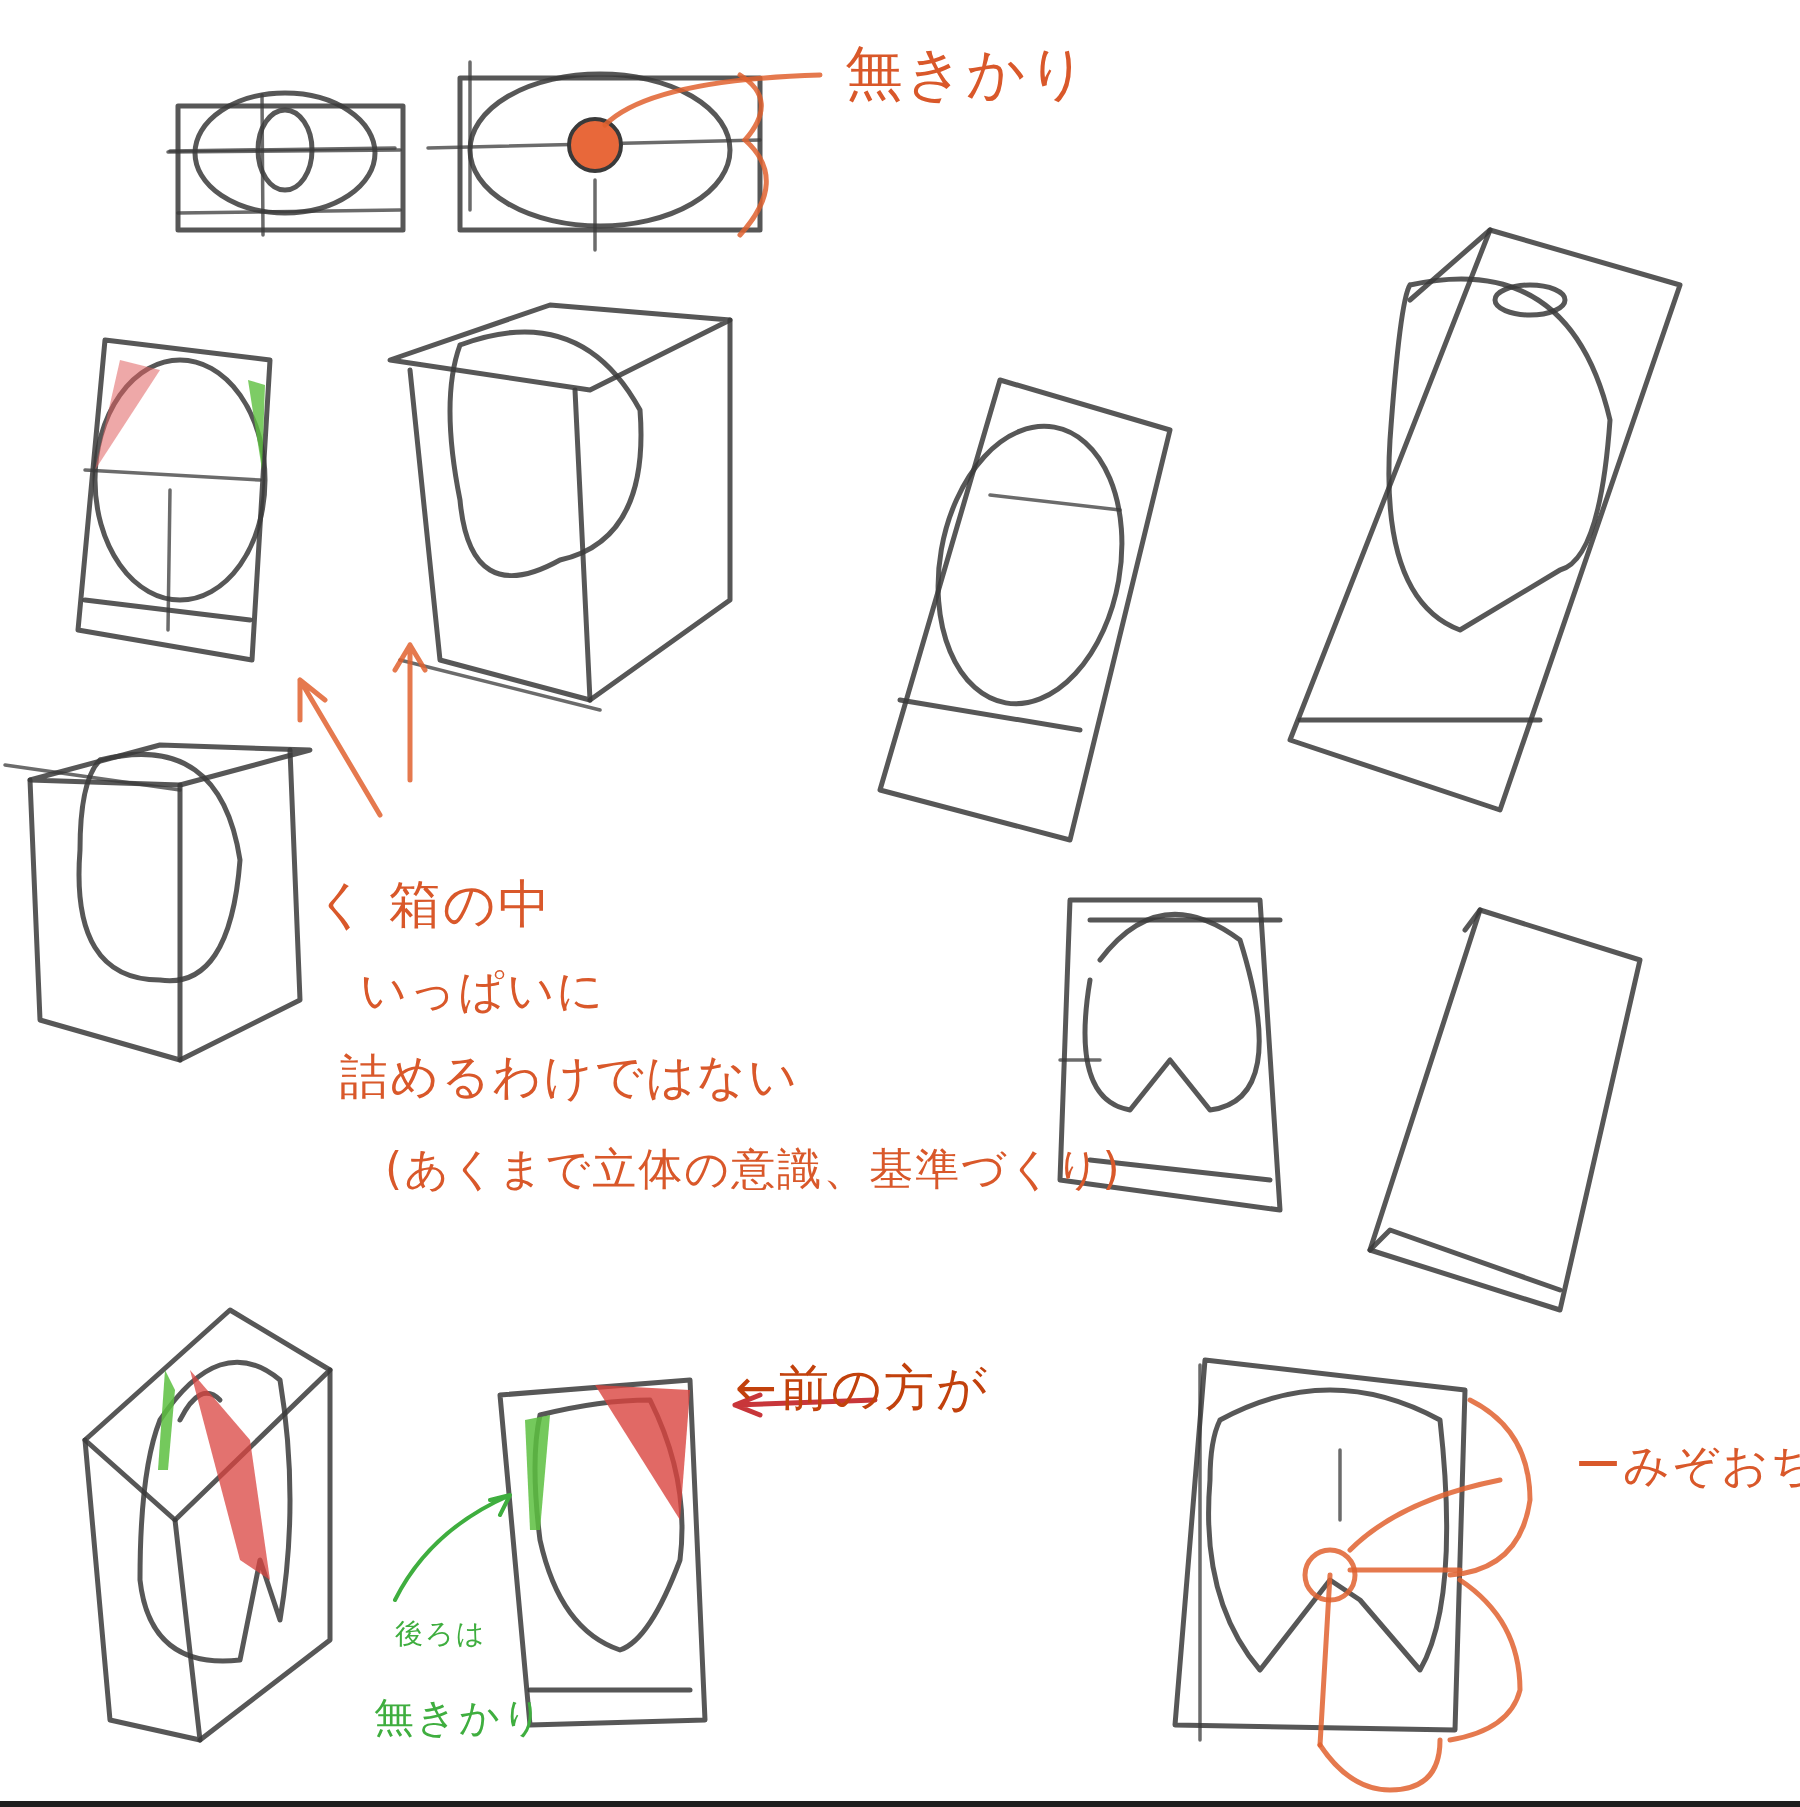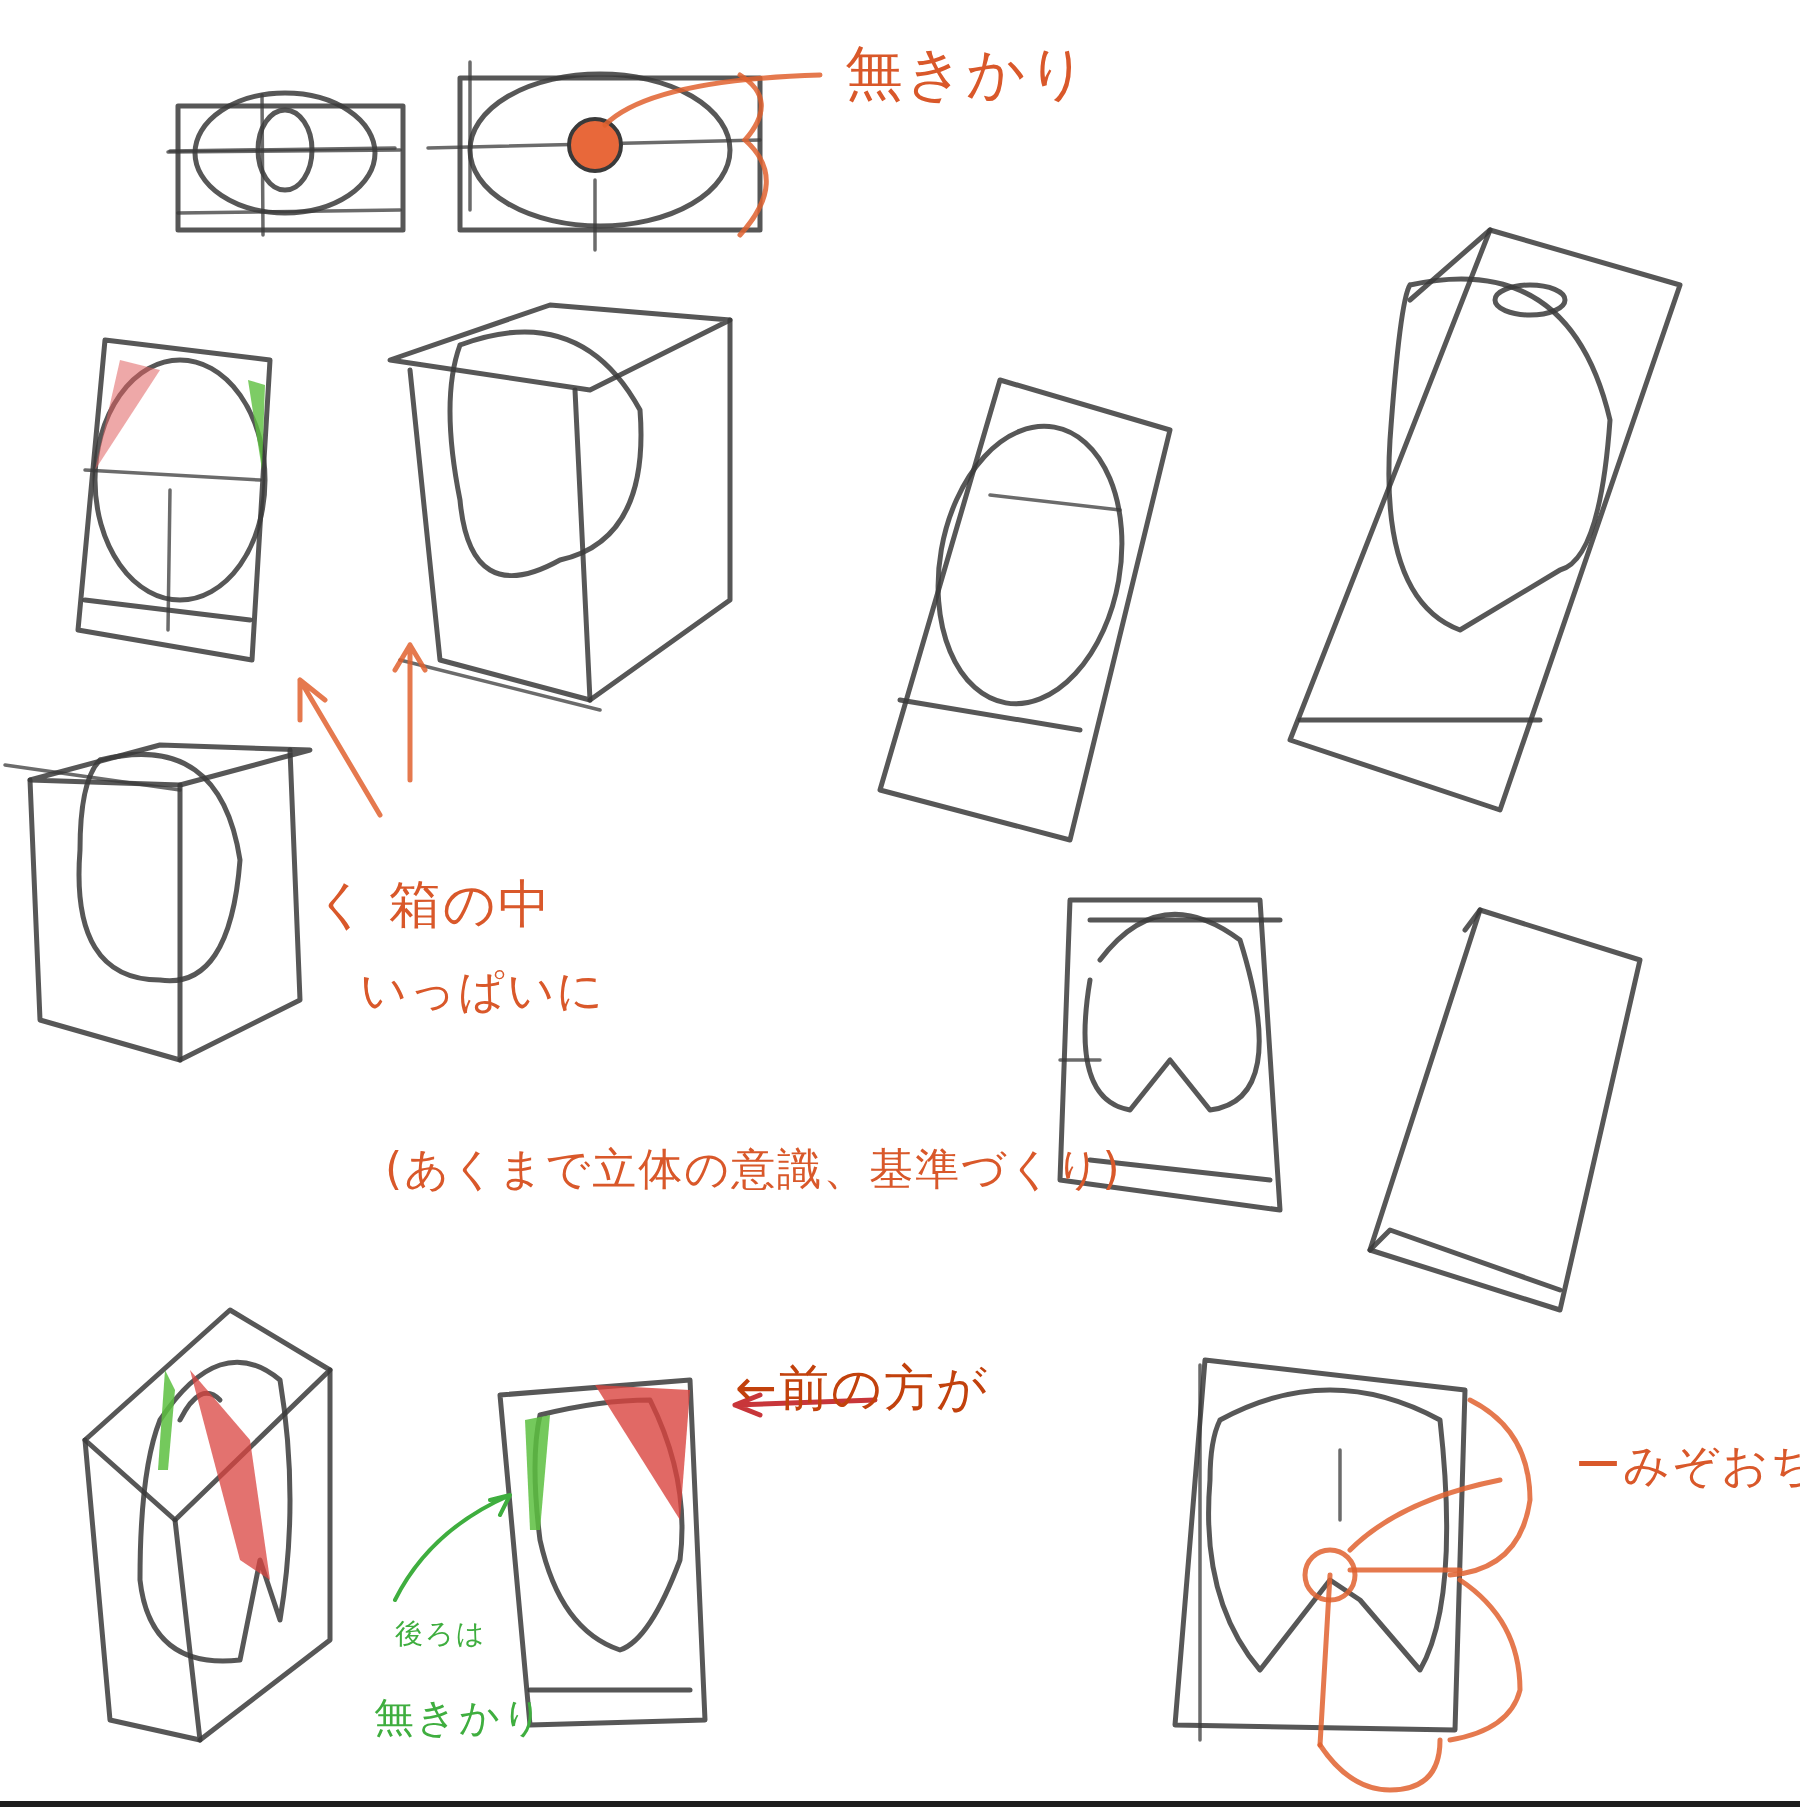--- a/index.html
+++ b/index.html
@@ -132,20 +132,21 @@
     <path class="o" d="M1350 1550 Q1400 1500 1500 1480"></path>
     <path class="o" d="M1470 1400 Q1530 1430 1530 1500 Q1520 1570 1450 1575"></path>
     <path class="o" d="M1460 1580 Q1520 1620 1520 1690 Q1510 1730 1450 1740"></path>
     <path class="o" d="M1320 1745 Q1350 1790 1390 1790 Q1440 1790 1440 1740"></path>
   </g>
 </svg>
 
 <div class="note orange" style="left:845px;top:35px;font-size:58px;">無きかり</div>
 <div class="note orange" style="left:315px;top:870px;font-size:52px;">く 箱の中</div>
 <div class="note orange" style="left:360px;top:960px;font-size:46px;">いっぱいに</div>
+<div class="note orange" style="left:340px;top:1045px;font-size:48px;">詰めるわけではない</div>
 <div class="note orange" style="left:385px;top:1140px;font-size:44px;">(あくまで立体の意識、基準づくり)</div>
 <div class="note red" style="left:735px;top:1355px;font-size:50px;">←前の方が</div>
 <div class="note green" style="left:395px;top:1615px;font-size:28px;">後ろは</div>
 <div class="note green" style="left:374px;top:1690px;font-size:40px;">無きかり</div>
 <div class="note orange" style="left:1575px;top:1435px;font-size:46px;">ーみぞおち</div>
 
 <div class="bottom-bar"></div>
 </div>
 
 </body></html>

